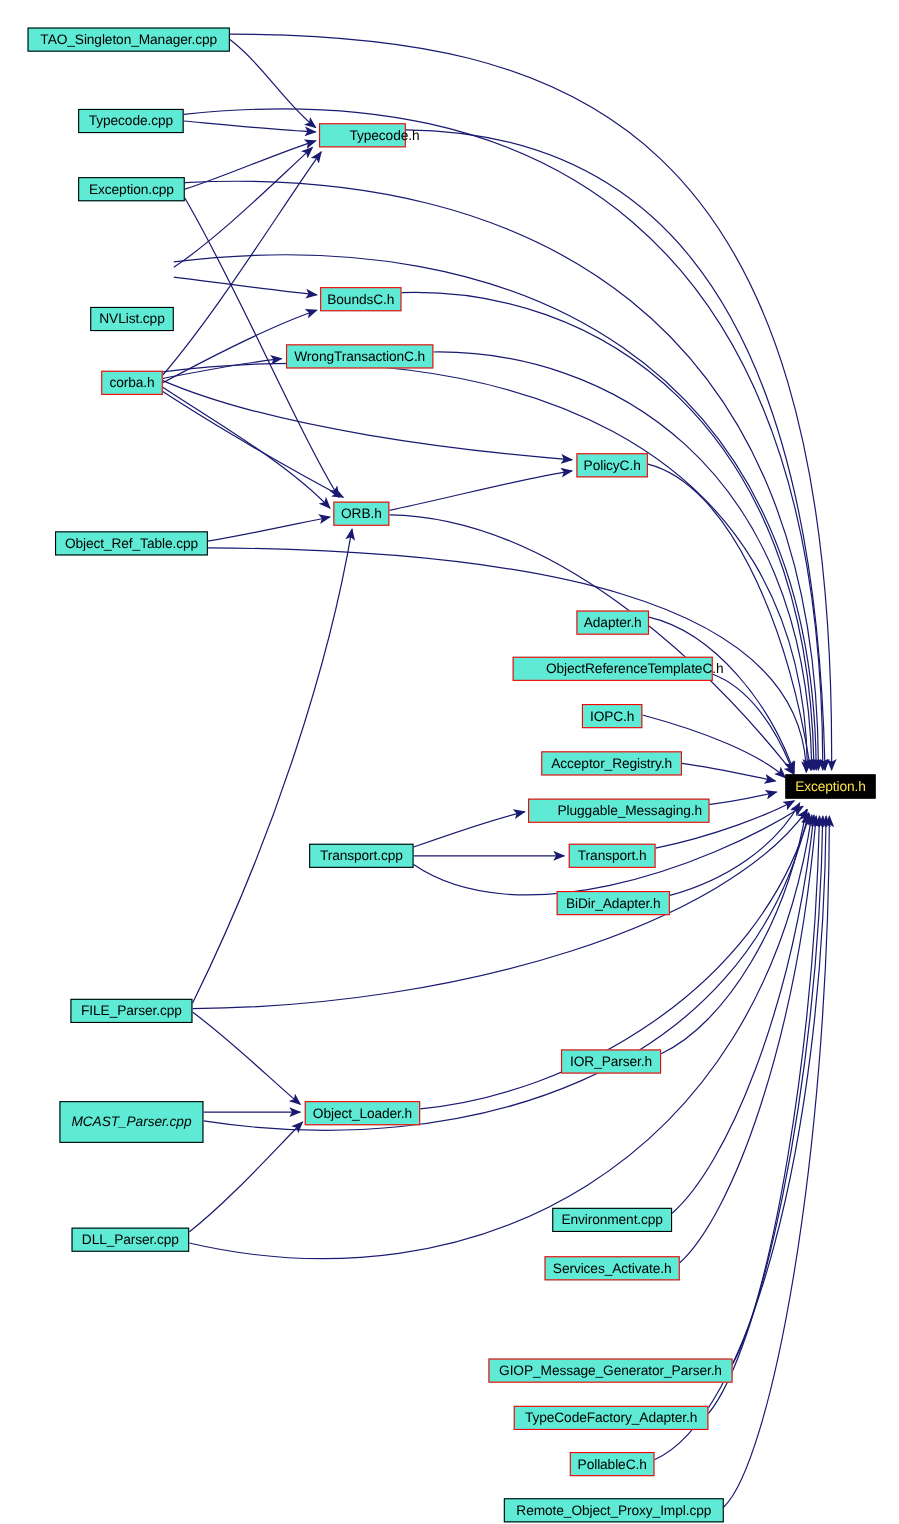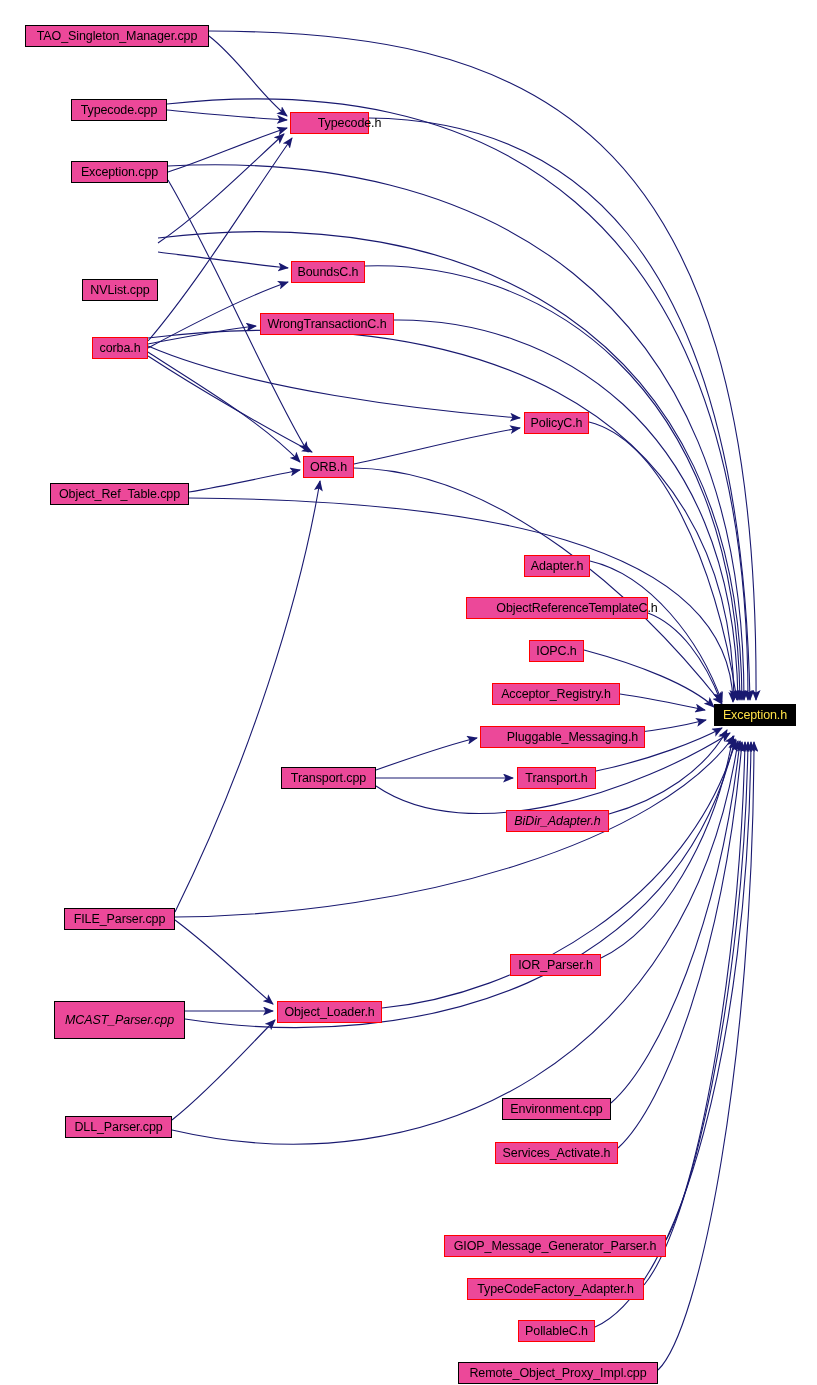--- a/index.html
+++ b/index.html
@@ -1,20 +1,20 @@
 <!DOCTYPE html>
 <html><head>
 <meta charset="utf-8">
 <style>
   html,body{margin:0;padding:0;background:#ffffff;}
   body{font-family:"Liberation Sans", sans-serif;}
   #graph{position:relative;width:817px;height:1385px;background:#fff;overflow:hidden;}
   #edges{position:absolute;left:0;top:0;width:817px;height:1385px;}
   .node{position:absolute;box-sizing:border-box;display:flex;align-items:center;
-        justify-content:center;background:#ec4899;white-space:nowrap;
+        justify-content:center;background:#5eead4;white-space:nowrap;
         font-size:12.5px;line-height:1;color:#000;letter-spacing:-0.1px;}
   .node.plain{border:1px solid #000000;}
   .node.hdr{border:1px solid #ff0000;}
   .node.focus{border:1px solid #000000;background:#000000;color:#fde047;}
 </style>
 </head>
 <body>
 
 <div id="graph">
   <svg id="edges" viewBox="0 0 817 1385">
@@ -129,21 +129,21 @@
   <div class="node hdr" style="left:303px;top:456px;width:51px;height:22px;">ORB.h</div>
   <div class="node source plain" style="left:50px;top:483px;width:139px;height:22px;">Object_Ref_Table.cpp</div>
   <div class="node hdr" style="left:524px;top:555px;width:66px;height:22px;">Adapter.h</div>
   <div class="node hdr" style="left:466px;top:597px;width:182px;height:22px;padding-left:40px;">ObjectReferenceTemplateC.h</div>
   <div class="node hdr" style="left:529px;top:640px;width:55px;height:22px;">IOPC.h</div>
   <div class="node hdr" style="left:492px;top:683px;width:128px;height:22px;">Acceptor_Registry.h</div>
   <div class="node focus" style="left:714px;top:704px;width:82px;height:22px;">Exception.h</div>
   <div class="node hdr" style="left:480px;top:726px;width:165px;height:22px;padding-left:20px;">Pluggable_Messaging.h</div>
   <div class="node source plain" style="left:281px;top:767px;width:95px;height:22px;">Transport.cpp</div>
   <div class="node hdr" style="left:517px;top:767px;width:79px;height:22px;">Transport.h</div>
-  <div class="node hdr" style="left:506px;top:810px;width:103px;height:22px;font-style:italic;">BiDir_Adapter.h</div>
+  <div class="node hdr" style="left:506px;top:810px;width:103px;height:22px;">BiDir_Adapter.h</div>
   <div class="node source plain" style="left:64px;top:908px;width:111px;height:22px;">FILE_Parser.cpp</div>
   <div class="node hdr" style="left:510px;top:954px;width:91px;height:22px;">IOR_Parser.h</div>
   <div class="node source plain" style="left:54px;top:1001px;width:131px;height:38px;font-style:italic;">MCAST_Parser.cpp</div>
   <div class="node hdr" style="left:277px;top:1001px;width:105px;height:22px;">Object_Loader.h</div>
   <div class="node source plain" style="left:65px;top:1116px;width:107px;height:22px;">DLL_Parser.cpp</div>
   <div class="node source plain" style="left:502px;top:1098px;width:109px;height:22px;">Environment.cpp</div>
   <div class="node hdr" style="left:495px;top:1142px;width:123px;height:22px;">Services_Activate.h</div>
   <div class="node hdr" style="left:444px;top:1235px;width:222px;height:22px;">GIOP_Message_Generator_Parser.h</div>
   <div class="node hdr" style="left:467px;top:1278px;width:177px;height:22px;">TypeCodeFactory_Adapter.h</div>
   <div class="node hdr" style="left:518px;top:1320px;width:77px;height:22px;">PollableC.h</div>

